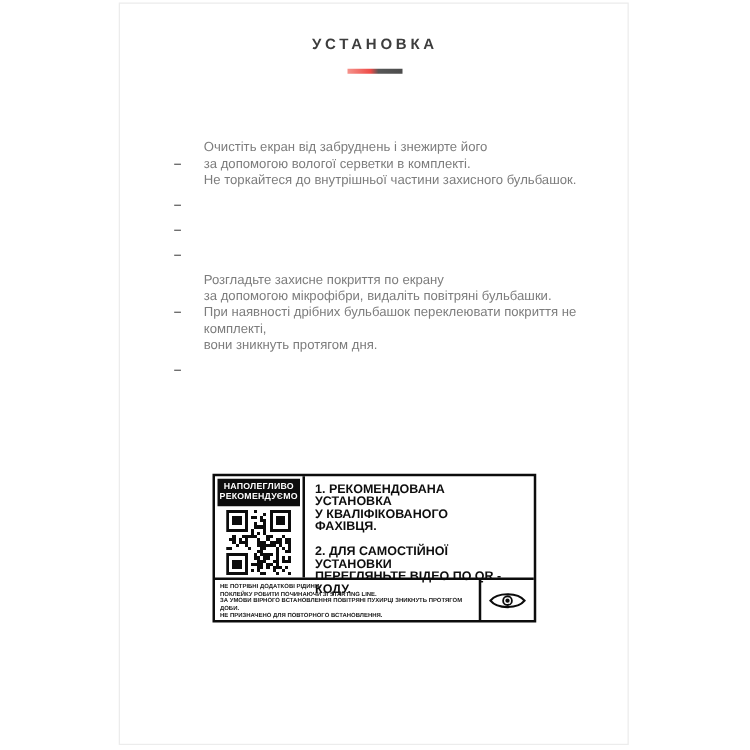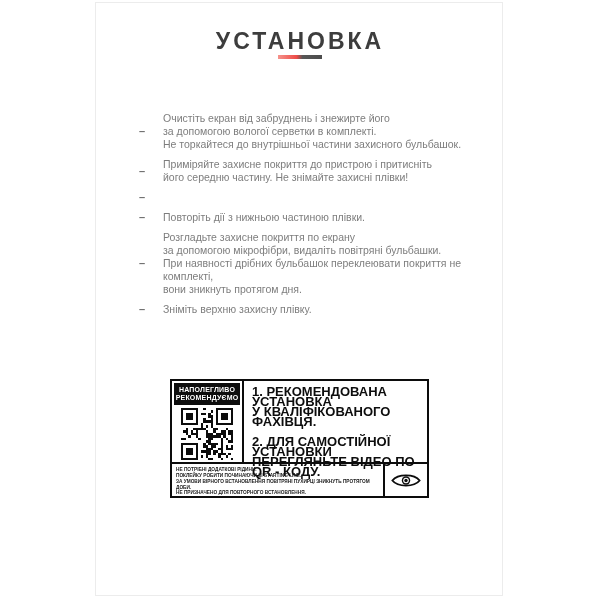--- a/index.html
+++ b/index.html
@@ -13,21 +13,21 @@
   .frame{
     position:absolute;
     left:95px;top:2px;
     width:406px;height:592px;
     border:1px solid #ececec;
   }
   .title{
     position:absolute;
     left:0;top:28px;width:600px;
     text-align:center;
-    font-size:23px;
+    font-size:12px;
     font-weight:600;
     letter-spacing:3px;
     color:#3d3d3d;
     margin:0;
   }
   .accent-bar{
     position:absolute;
     left:278px;top:55px;
     width:44px;height:4px;
     background:linear-gradient(90deg,#f5938c 0%,#ee4b47 42%,#575757 56%,#4c4c4c 100%);
@@ -90,21 +90,21 @@
     display:block;
     width:52px;height:52px;
     margin:3px auto 0 auto;
   }
   .points{
     flex:1;
     padding:6px 8px 0 8px;
   }
   .points p{
     margin:0;
-    font-size:13px;
+    font-size:10px;
     line-height:10px;
     font-weight:700;
     color:#0d0d0d;
     white-space:pre-line;
   }
   .points p.second{margin-top:10px;}
   .recbox .bottom{
     display:flex;
     border-top:2px solid #0c0c0c;
     height:32px;
@@ -144,40 +144,36 @@
 
   <div class="list">
     <div class="item">
       <span class="dash">–</span>
       <div class="item-text">Очистіть екран від забруднень і знежирте його
 за допомогою вологої серветки в комплекті.
 Не торкайтеся до внутрішньої частини захисного бульбашок.</div>
     </div>
     <div class="item">
       <span class="dash">–</span>
-      <div class="item-text">Приміряйте захисне покриття до пристрою і притисніть
-його середню частину. Не знімайте захисні плівки!</div>
-    </div>
-    <div class="item">
-      <span class="dash">–</span>
-    </div>
-    <div class="item">
-      <span class="dash">–</span>
-      <div class="item-text">Повторіть дії з нижньою частиною плівки.</div>
+    </div>
+    <div class="item">
+      <span class="dash">–</span>
+    </div>
+    <div class="item">
+      <span class="dash">–</span>
     </div>
     <div class="item">
       <span class="dash">–</span>
       <div class="item-text">Розгладьте захисне покриття по екрану
 за допомогою мікрофібри, видаліть повітряні бульбашки.
 При наявності дрібних бульбашок переклеювати покриття не комплекті,
 вони зникнуть протягом дня.</div>
     </div>
     <div class="item">
       <span class="dash">–</span>
-      <div class="item-text">Зніміть верхню захисну плівку.</div>
     </div>
   </div>
 
   <div class="recbox">
     <div class="main">
       <div class="qr-col">
         <div class="badge">НАПОЛЕГЛИВО
 РЕКОМЕНДУЄМО</div>
         <svg class="qr" id="qr-svg" viewBox="0 0 21 21" shape-rendering="crispEdges" fill="#0c0c0c">
             <rect x="0" y="0" width="1" height="1"></rect>

